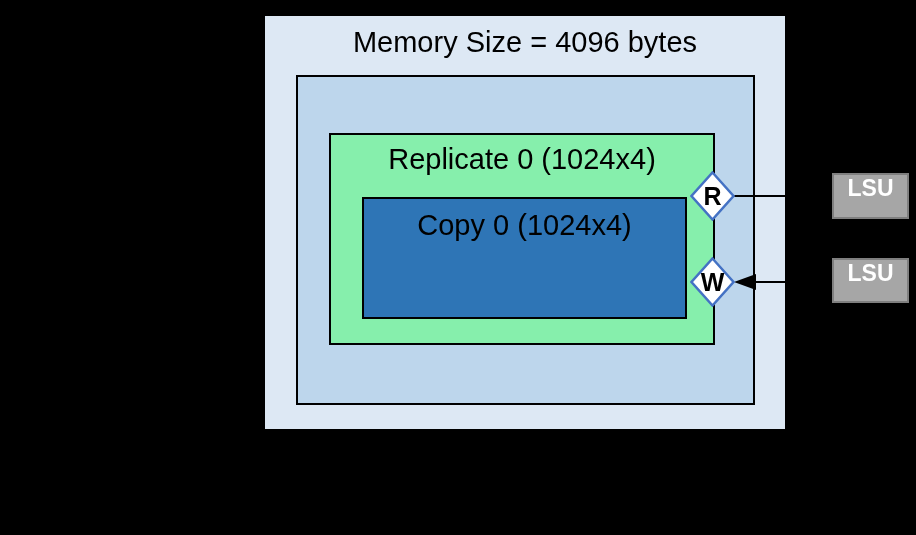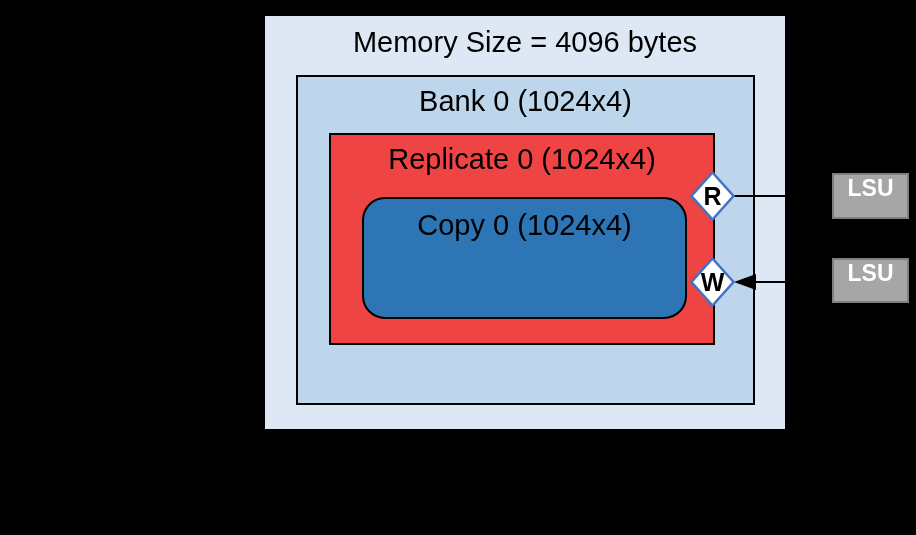--- a/index.html
+++ b/index.html
@@ -103,26 +103,25 @@
 </style>
 </head>
 <body>
 
 <div class="stage" style="background-color: rgb(0, 0, 0);">
 
   <div class="box memory-box" style="background-color: rgb(221, 232, 244);">
     <div class="box-label memory-label">Memory Size = 4096 bytes</div>
 
     <div class="box bank-box" style="background-color: rgb(189, 214, 236);">
-      <div class="box-label bank-label">Bank 0 (1024x4)</div>
 
-      <div class="box replicate-box" style="background-color: #ef4444;">
+      <div class="box replicate-box" style="background-color: #86efac;">
         <div class="box-label replicate-label">Replicate 0 (1024x4)</div>
 
-        <div class="box copy-box" style="background-color: rgb(46, 117, 182); border-radius: 23px;">
+        <div class="box copy-box" style="background-color: rgb(46, 117, 182);">
           <div class="box-label copy-label">Copy 0 (1024x4)</div>
         </div>
       </div>
     </div>
   </div>
 
   <div class="conn-line read-line"></div>
   <div class="conn-line write-line"></div>
   <div class="arrowhead-left"></div>
 

